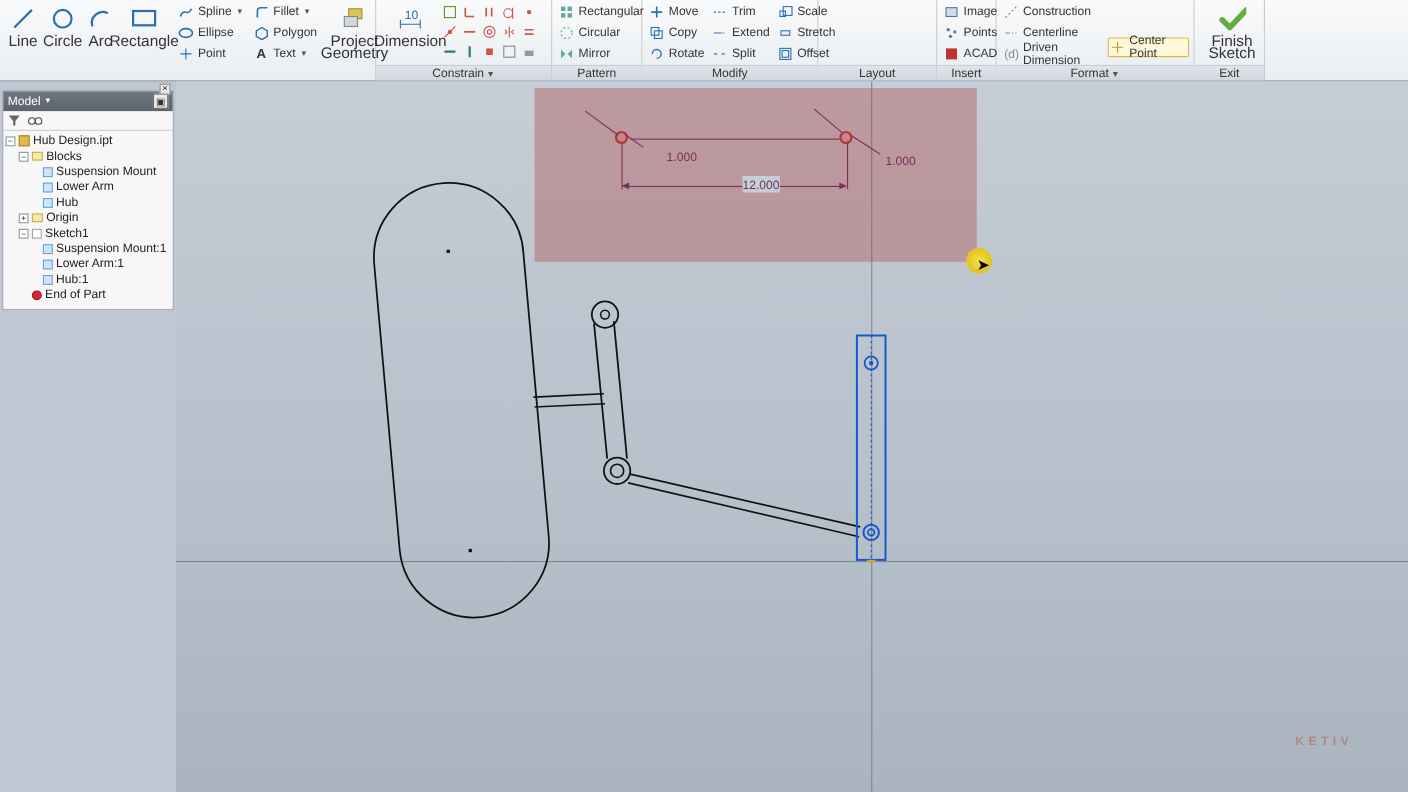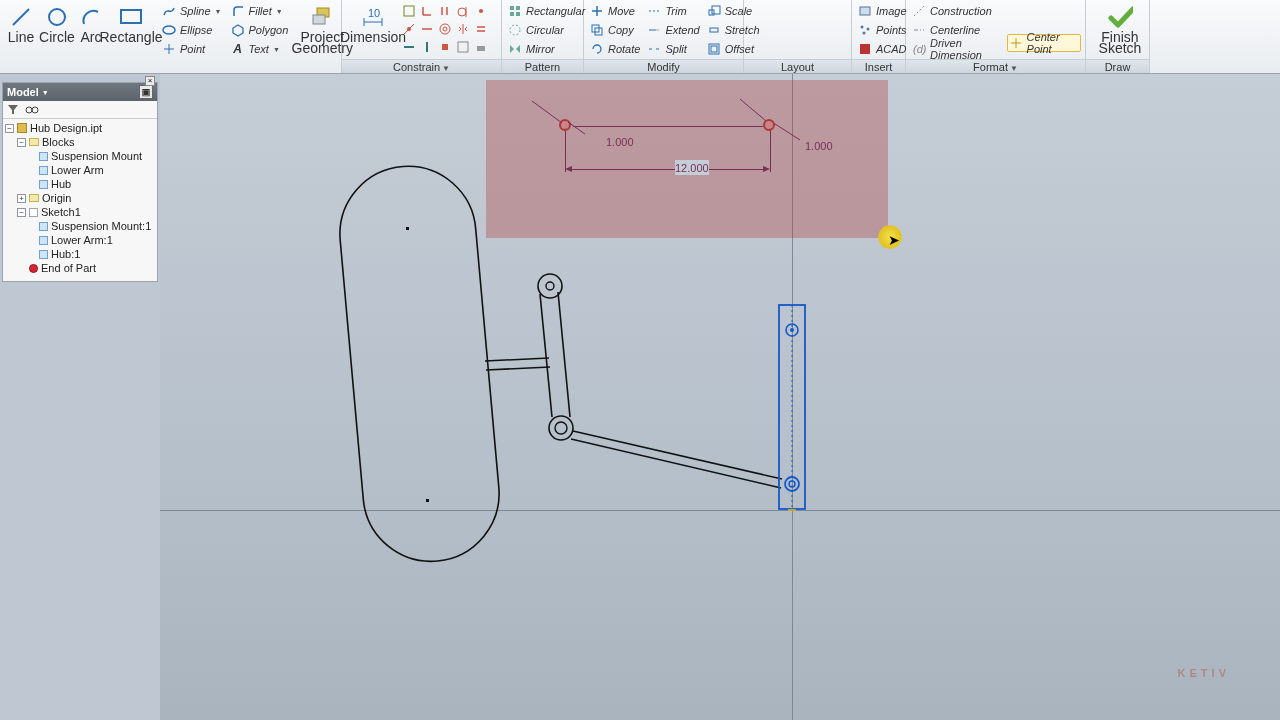--- a/index.html
+++ b/index.html
@@ -11,34 +11,34 @@
 .panel { display:flex; flex-direction:column; justify-content:flex-start; border-right:1px solid #c7cdd4; position:relative; padding:2px 4px 0 4px; }
 .panel-title { position:absolute; left:0; right:0; bottom:0; height:14px; background:linear-gradient(#dfe5ea,#cfd7de); text-align:center; font-size:10px; color:#333; border-top:1px solid #c7cdd4; line-height:14px; }
 .panel-title .drop { font-size:8px; margin-left:2px; color:#555; }
 
 .bigbtn { display:flex; flex-direction:column; align-items:center; width:48px; height:56px; padding-top:2px; cursor:default; }
 .bigbtn .ic { width:26px; height:26px; display:flex; align-items:center; justify-content:center; }
 .bigbtn .lbl { font-size:14px; color:#333; text-align:center; line-height:11px; margin-top:2px; }
 
 .bigrow { display:flex; }
 
-.smallbtn { display:flex; align-items:center; height:18px; padding:0 5px 0 2px; gap:4px; cursor:default; font-size:10px; color:#333;font-style:italic; }
+.smallbtn { display:flex; align-items:center; height:18px; padding:0 5px 0 2px; gap:4px; cursor:default; font-size:10px; color:#333; }
 .smallbtn .ic { width:14px; height:14px; display:flex; align-items:center; justify-content:center; }
 .smallbtn.active { background:#fef8d9; border:1px solid #e0b848; border-radius:2px; padding:0 4px 0 1px;margin-top:32px; }
 
 .col { display:flex; flex-direction:column; gap:1px; }
 .row { display:flex; }
 
 .iconbtn { width:18px; height:18px; display:flex; align-items:center; justify-content:center; cursor:default; }
 
 
 .browser-shell { position:absolute; left:0; top:74px; bottom:0; width:160px; }
 .browser { position:absolute; left:2px; top:8px; width:156px; background:#f7f7f7; border:1px solid #9aa3ae; }
 .browser-close { position:absolute; right:2px; top:-7px; width:10px; height:10px; background:#eaeaea; border:1px solid #888; font-size:8px; line-height:8px; text-align:center; cursor:default; }
-.browser-hdr { display:flex; align-items:center; background:linear-gradient(#6f7780,#5c636b); color:#fff; height:18px; padding:0 4px; gap:4px;font-weight:bold; }
+.browser-hdr { display:flex; align-items:center; background:linear-gradient(#6f7780,#5c636b); color:#fff; height:18px; padding:0 4px; gap:4px; }
 .browser-hdr .tab { display:flex; align-items:center; gap:3px; }
 .browser-hdr .ex { margin-left:auto; width:14px; height:14px; background:#e8e8e8; border:1px solid #666; color:#333; text-align:center; font-size:9px; line-height:12px; }
 .browser-tools { display:flex; gap:6px; height:18px; padding:2px 4px; border-bottom:1px solid #ccc; }
 .tree { padding:2px 2px 6px 2px; }
 .tree-item { display:flex; align-items:center; height:14px; gap:3px; font-size:10px; color:#222; white-space:nowrap; }
 .tree-item .tw { width:9px; height:9px; border:1px solid #8b96a2; background:#fff; font-size:8px; line-height:7px; text-align:center; color:#333; }
 .tree-item .sp { display:inline-block; }
 .ico-cube { width:10px; height:10px; background:#e2b94d; border:1px solid #a8862f; }
 .ico-folder { width:10px; height:8px; background:#f4e9a8; border:1px solid #c4b04c; }
 .ico-block { width:9px; height:9px; background:#cfe4f7; border:1px solid #6fa2cf; }
@@ -487,21 +487,21 @@
 
   <div class="panel" style="width:64px">
     <div class="bigbtn" style="width:60px">
       <span class="ic">
           <svg width="30" height="26">
             <path d="M4 14 L11 21 L26 5" fill="none" stroke="#5fae3e" stroke-width="5" stroke-linecap="round" stroke-linejoin="round"></path>
           </svg>
         </span>
       <span class="lbl">Finish Sketch</span>
     </div>
-    <div class="panel-title"><span>Draw</span></div>
+    <div class="panel-title"><span>Exit</span></div>
   </div>
 
   <div class="panel" style="flex:1;border-right:none"></div>
 </div>
 
 <div class="browser-shell">
   <div class="browser">
     <div class="browser-close">×</div>
     <div class="browser-hdr">
       <span class="tab">

